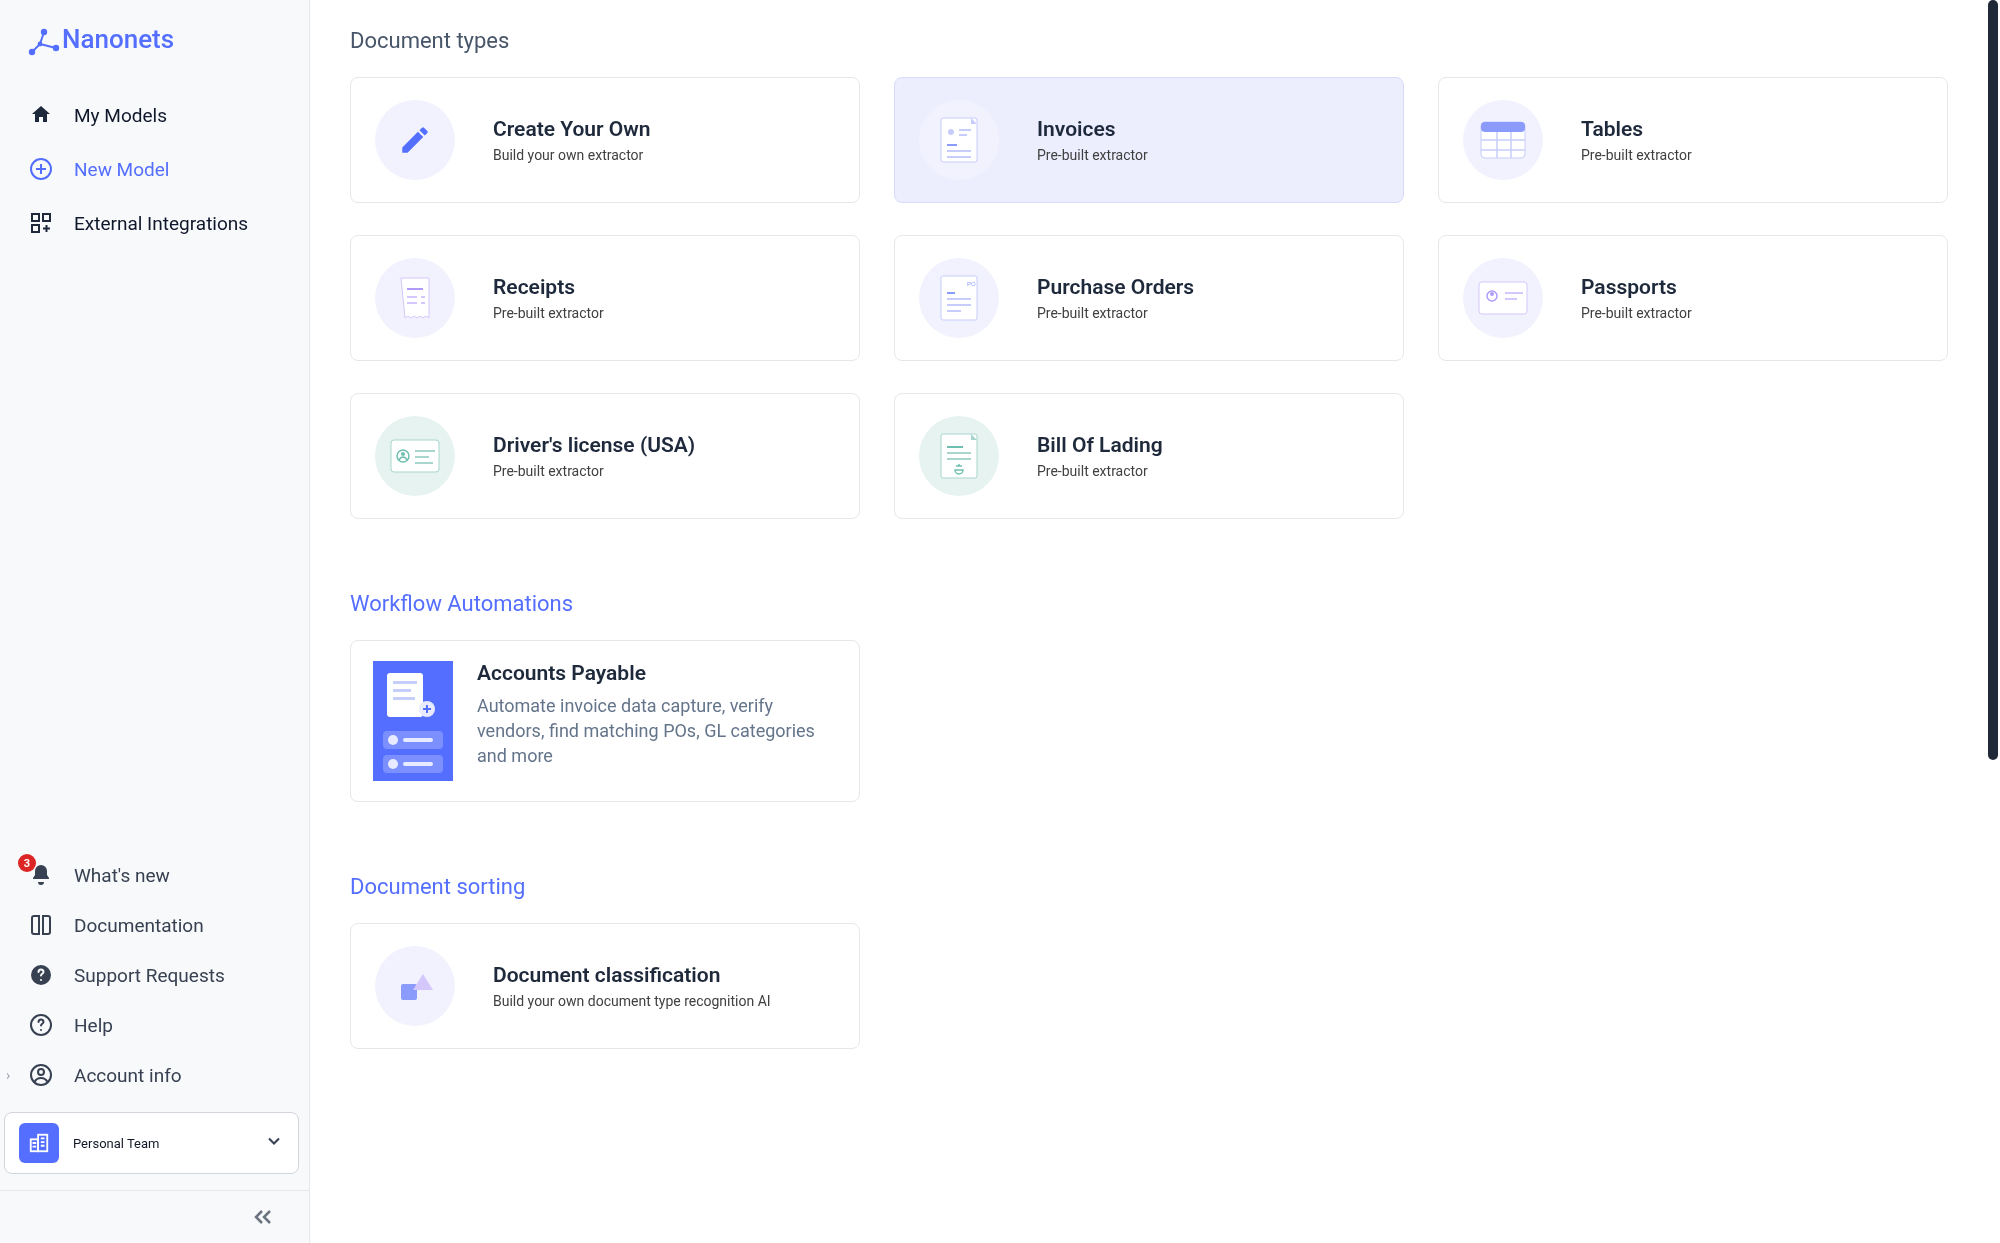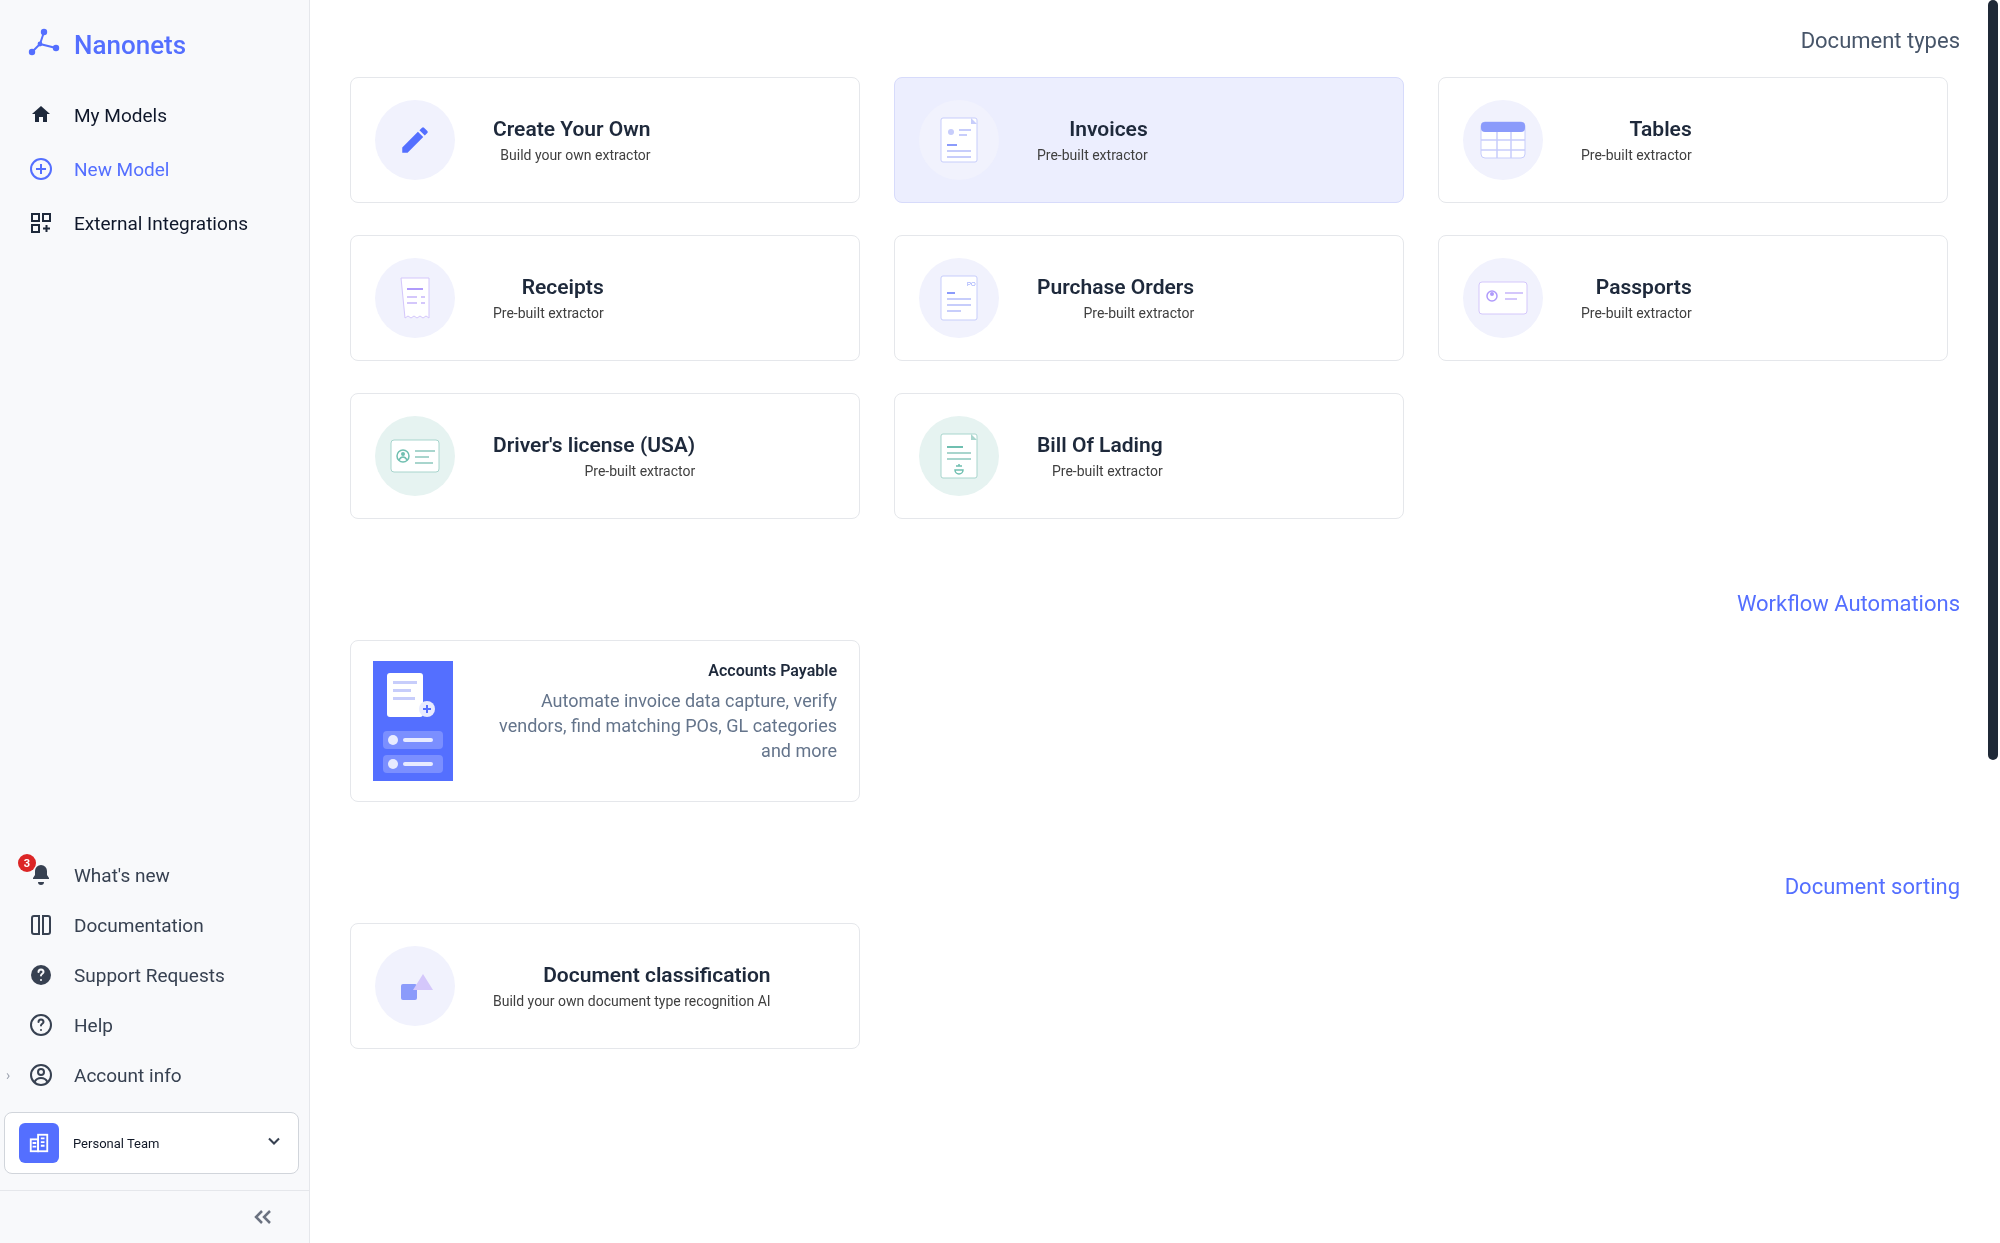--- a/index.html
+++ b/index.html
@@ -29,21 +29,21 @@
   .sidebar {
     width: 310px;
     flex: 0 0 310px;
     background: var(--sidebar-bg);
     border-right: 1px solid var(--border);
     display: flex;
     flex-direction: column;
     position: relative;
   }
   .logo-row {
-    display: flex; align-items: flex-end; gap: 12px;
+    display: flex; align-items: flex-start; 
     padding: 24px 26px 24px 26px;
   }
   .logo-mark {
     width: 36px; height: 36px; position: relative;
   }
   .logo-text {
     font-size: 26px; font-weight: 500; color: var(--brand);
   }
   .nav-top { padding: 4px 0 0 0; }
   .nav-item {
@@ -75,21 +75,21 @@
   .team-icon {
     width: 40px; height: 40px; border-radius: 6px; background: var(--brand);
     display: flex; align-items: center; justify-content: center; color: #fff;
   }
   .team-label { font-size: 13px; color: #111827; flex: 1; }
 
   .collapse-row { border-top: 1px solid var(--border); padding: 14px 0; display: flex; justify-content: flex-end; padding-right: 34px; }
   .collapse-icon { width: 24px; height: 24px; color: #6b7280; cursor: pointer; }
 
   
-  .main { flex: 1; overflow-y: auto; padding: 28px 40px 40px 40px; position: relative; text-align: right; }
+  .main { flex: 1; overflow-y: auto; padding: 28px 40px 40px 40px; position: relative; }
   .section-title { font-size: 22px; color: #475569; margin-bottom: 24px; font-weight: 400; }
   .section-title.link { color: var(--brand); }
 
   .grid {
     display: grid;
     grid-template-columns: repeat(3, minmax(0, 510px));
     gap: 32px 34px;
     margin-bottom: 72px;
     justify-content: start;
   }
@@ -109,21 +109,21 @@
   .card.teal .card-icon { background: #e6f3f1; }
   .card-title { font-size: 21px; font-weight: 600; color: #1e293b; margin-bottom: 6px; }
   .card-sub { font-size: 14px; color: #404040; }
 
   .wf-card {
     border: 1px solid var(--card-border); border-radius: 8px; background: #fff;
     display: flex; gap: 24px; padding: 20px 22px; width: 510px; cursor: pointer;
     margin-bottom: 72px;
   }
   .wf-thumb { width: 80px; height: 120px; border-radius: 4px; background: var(--brand); position: relative; flex: 0 0 80px; }
-  .wf-title { font-size: 16px; font-weight: 600; color: #1e293b; margin-bottom: 8px; }
+  .wf-title { font-size: 21px; font-weight: 600; color: #1e293b; margin-bottom: 8px; }
   .wf-desc { font-size: 18px; color: #64748b; line-height: 1.4; }
 
   
   .doc-svg { width: 44px; height: 52px; }
 
 </style>
 </head>
 <body>
 
 <div class="layout">

